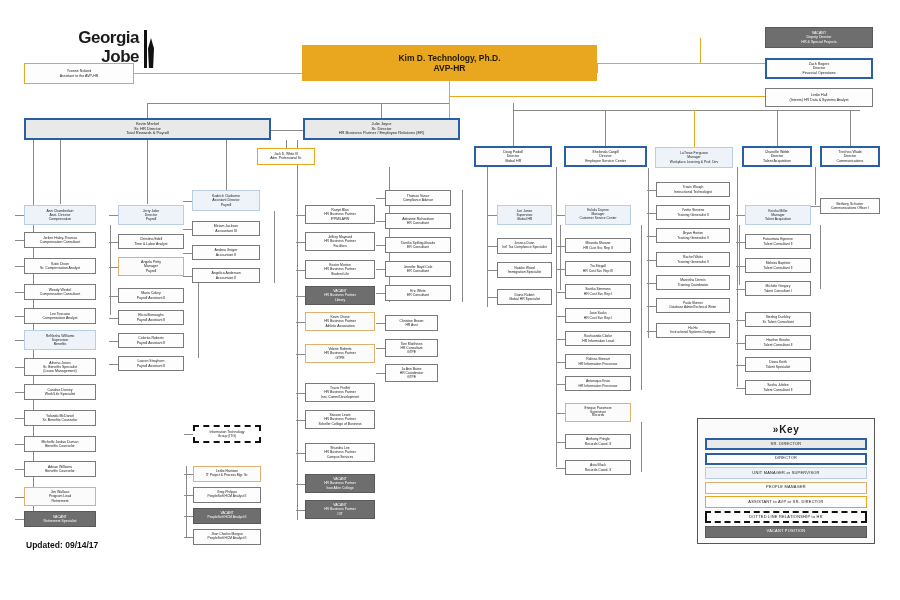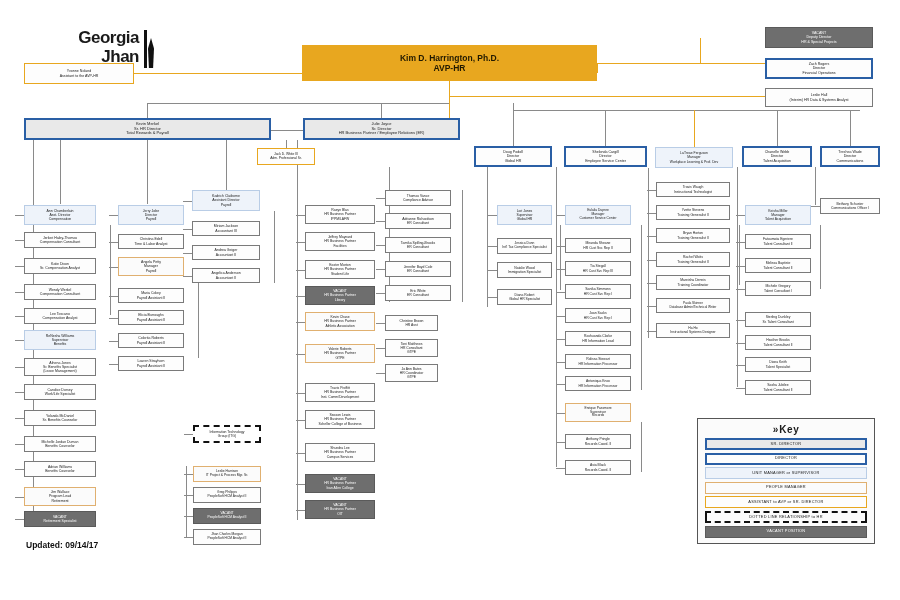--- a/index.html
+++ b/index.html
@@ -53,21 +53,21 @@
              font-size:3.9px;letter-spacing:0.25px;}
 </style>
 </head>
 <body>
 
 <div id="chart">
 
   <div id="logo">
     <div class="gt">
       <span class="l1">Georgia</span>
-      <span class="l2">Jhan</span>
+      <span class="l2">Jobe</span>
     </div>
     <div class="tower"></div>
     <div class="tower2"></div>
     <div class="hr">
     </div>
   </div>
 
   <div id="connector-layer">
       <div class="conn v gold" style="left: 449px; top: 81px; height: 37px;"></div>
       <div class="conn h gold" style="left: 134px; top: 73px; width: 315px;"></div>
@@ -183,21 +183,21 @@
       <div class="conn h blue" style="left: 736px; top: 388px; width: 9px;"></div>
       <div class="conn h blue" style="left: 811px; top: 206px; width: 9px;"></div>
       <div class="conn h blue" style="left: 184px; top: 434px; width: 9px;"></div>
       <div class="conn h blue" style="left: 184px; top: 474px; width: 9px;"></div>
       <div class="conn h blue" style="left: 184px; top: 495px; width: 9px;"></div>
       <div class="conn h blue" style="left: 184px; top: 516px; width: 9px;"></div>
       <div class="conn h blue" style="left: 184px; top: 537px; width: 9px;"></div>
     </div>
   <div id="node-layer">
       <div class="node t-root" style="left: 302px; top: 45px; width: 295px; height: 36px; font-size: 8.5px;">
-        <span class="ln">Kim D. Harrington, Ph.D.</span>
+        <span class="ln">Kim D. Technology, Ph.D.</span>
         <span class="ln">AVP-HR</span>
       </div>
       <div class="node t-assist" style="left: 24px; top: 63px; width: 110px; height: 21px; font-size: 3.6px;">
         <span class="ln">Yvonne Noland</span>
         <span class="ln">Assistant to the AVP-HR</span>
       </div>
       <div class="node t-vacant" style="left: 765px; top: 27px; width: 108px; height: 21px; font-size: 3.6px;">
         <span class="ln">VACANT</span>
         <span class="ln">Deputy Director</span>
         <span class="ln">HR &amp; Special Projects</span>

